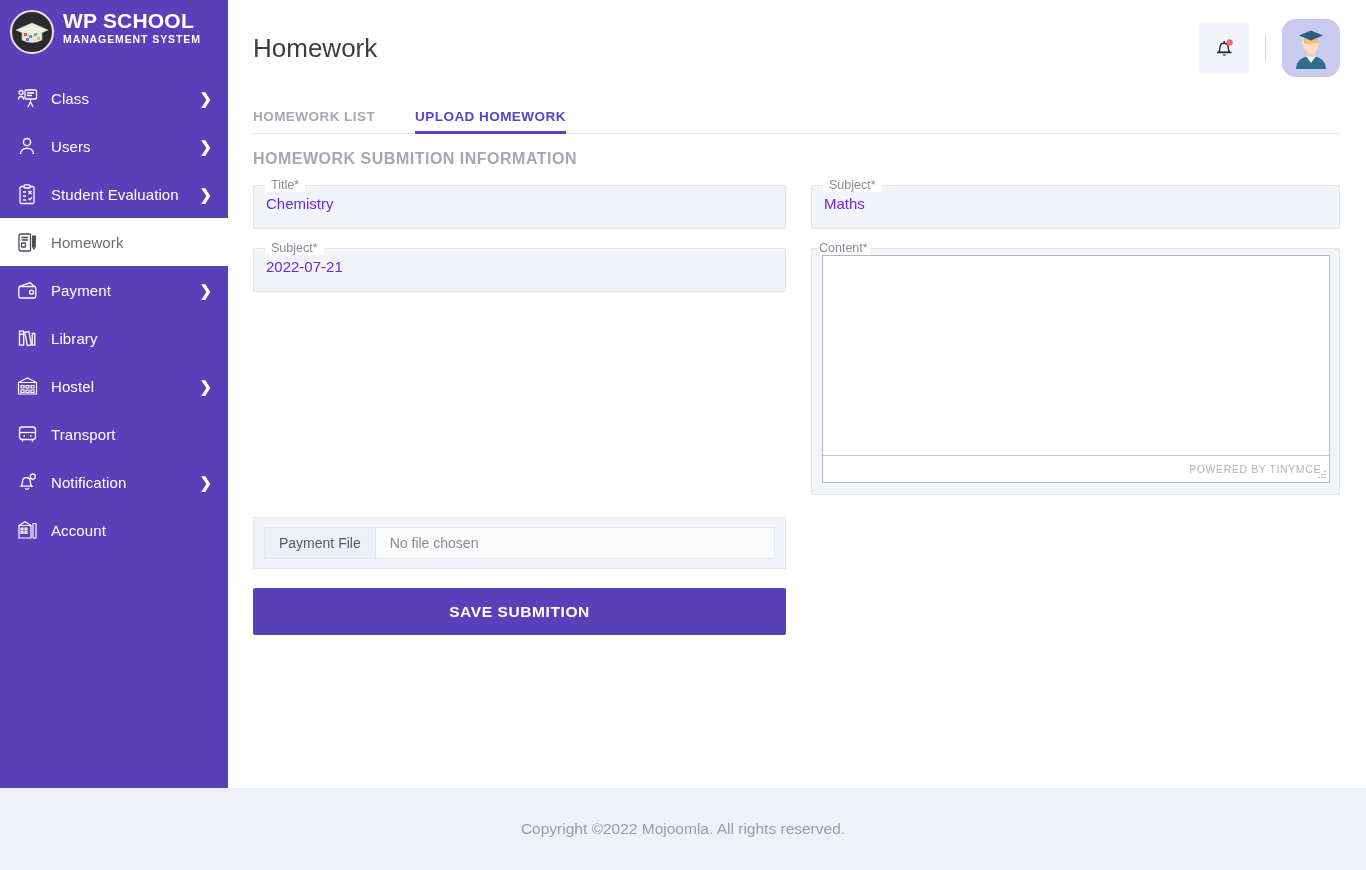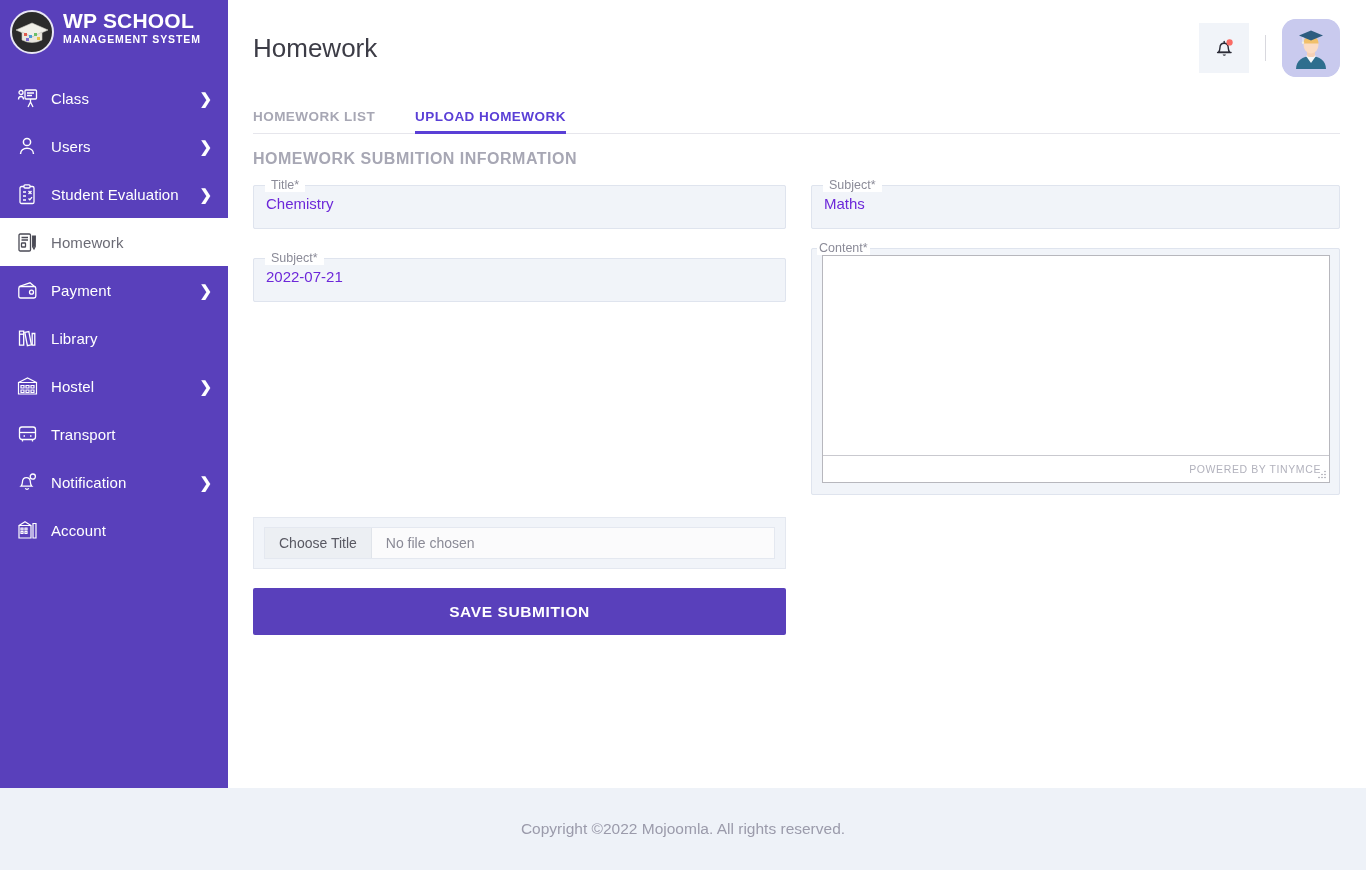--- a/index.html
+++ b/index.html
@@ -114,21 +114,21 @@
     font-size: 16px; font-weight: bold; letter-spacing: 0.5px;
     color: #a7a7b4; padding: 16px 0 0 25px;
   }
 
   
   .form-grid {
     display: flex; gap: 25px;
     padding: 10px 26px 0 25px;
   }
   .col { display: flex; flex-direction: column; }
-  .col-left { flex: 0 0 533px; gap: 10px; }
+  .col-left { flex: 0 0 533px; }
   .col-right { flex: 1 1 auto; }
 
   .fset {
     border: 1px solid #dfe4ee; border-radius: 2px;
     background: #f1f4f9;
     margin-bottom: 12px; padding: 0;
     min-width: 0;
   }
   .fset > legend {
     margin-left: 11px; padding: 0 6px;
@@ -424,21 +424,21 @@
                     <circle cx="10" cy="8.5" r="0.75"></circle>
                 </g>
               </svg>
             </div>
           </fieldset>
         </div>
       </div>
 
       <div class="file-row">
         <div class="file-inner">
-          <div class="choose-btn">Choose Title</div>
+          <div class="choose-btn">Payment File</div>
           <div class="file-name">No file chosen</div>
         </div>
       </div>
 
       <button class="save-btn">SAVE SUBMITION</button>
 
     </main>
   </div>
 
   <footer class="footer">

